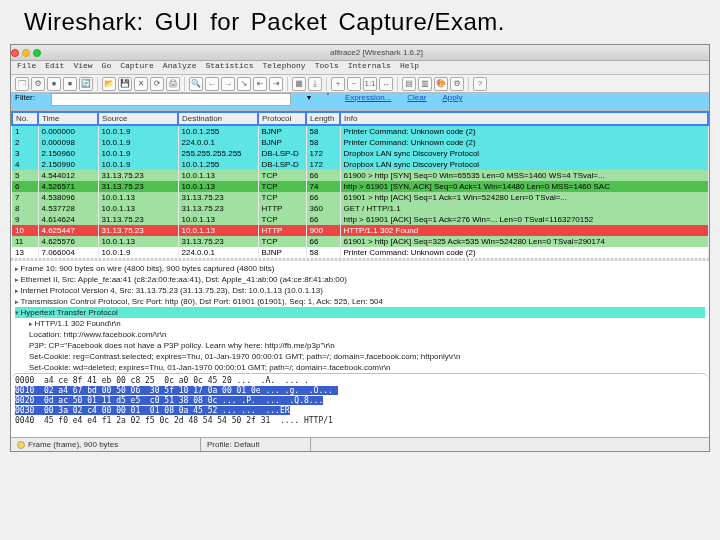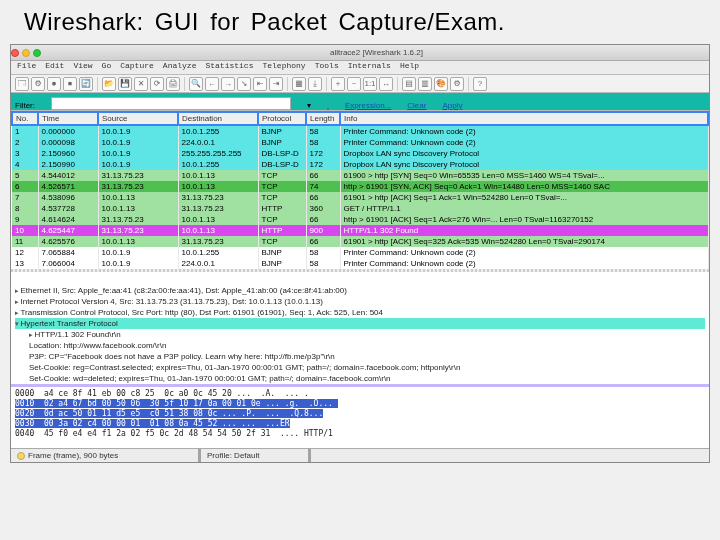--- a/index.html
+++ b/index.html
@@ -9,43 +9,43 @@
   .titlebar { height: 16px; background: linear-gradient(#e8e8e8,#d0d0d0); display: flex; align-items: center; padding: 0 0; gap: 3px; font-size: 8px; color: #333; border-bottom: 1px solid #aaa;}
   .tb-dot { width: 8px; height: 8px; border-radius: 50%; }
   .dot-red { background: #ff5f56; border:1px solid #c33;}
   .dot-yel { background: #ffbd2e; border:1px solid #ca3;}
   .dot-grn { background: #27c93f; border:1px solid #2a3;}
   .titlebar-text { flex:1; text-align:center; font-size:8px; color:#444;}
   .menubar { height: 14px; background: #ececec; display: flex; gap: 9px; padding: 0 6px; align-items:flex-start; font-size: 8px; color:#333; border-bottom:1px solid #bbb;font-family:Liberation Mono, monospace;}
   .toolbar { height: 18px; background: #f2f2f2; display: flex; gap: 2px; padding: 1px 4px; align-items:center; border-bottom:1px solid #bbb;}
   .tb-icon { width: 14px; height: 14px; border: 1px solid #aaa; background: #fafafa; border-radius:2px; display:flex; align-items:center;justify-content:center; font-size:8px; color:#666;}
   .tb-sep { width:1px; height:14px; background:#ccc; margin:0 2px;}
-  .filterbar { height:18px; background:#14b8a6; display:flex; align-items:flex-end; gap:16px; padding:0 4px; border-bottom:1px solid #bbb; font-size:8px;}
+  .filterbar { height:18px; background:#7dd3fc; display:flex; align-items:flex-start; gap:16px; padding:0 4px; border-bottom:1px solid #bbb; font-size:8px;}
   .filterbar input { flex:0 0 240px; height:13px; border:1px solid #aaa; font-size:8px; padding:0 2px;}
   .filterbar .sep-dot{ width:2px;height:2px;background:#666;border-radius:50%;}
   .pk-table { font-size:8px; border-collapse:collapse; width:100%;}
   .pk-table th { background:#efefef; border:2px solid #3b82f6; text-align:left; padding:1px 3px; font-weight:normal; color:#333; height:12px;}
   .pk-table td { border-right:1px solid #e8e8e8; padding:1px 3px; height:11px; white-space:nowrap; overflow:hidden;}
   tr.row-cyan td{ background:#5de4e4;}
   tr.row-green td{ background:#a0e0a0;}
   tr.row-dkgreen td{ background:#4fbf4f; color:#000;}
   tr.row-white td{ background:#fff;}
-  tr.row-sel td{ background:#d946ef; color:#fff;}
+  tr.row-sel td{ background:#ef4444; color:#fff;}
   .col-no{width:26px;} .col-time{width:60px;} .col-src{width:80px;} .col-dst{width:80px;} .col-proto{width:48px;} .col-len{width:34px;}
   .splitter { height:3px; background:repeating-linear-gradient(90deg,#ccc,#ccc 2px,#eee 2px,#eee 4px);}
   .detail-pane { height:112px; overflow:hidden; background:#fff; font-size:8px; padding:2px 4px; line-height:11px; color:#222;}
   .detail-pane .tree-item::before{ content:"▸ "; color:#555; font-size:7px;}
   .detail-pane .tree-open::before{ content:"▾ "; color:#555; font-size:7px;}
   .detail-pane .sel { background:#5eead4; display:block;}
   .detail-pane .indent{ padding-left:14px; display:block;}
-  .hex-pane { height:64px; background:#fff; font-family: monospace; font-size:8px; line-height:10px; padding:2px 4px; overflow:hidden; color:#222; border-top:3px solid #c4b5fd;}
+  .hex-pane { height:64px; background:#fff; font-family: monospace; font-size:8px; line-height:10px; padding:2px 4px; overflow:hidden; color:#222; border-top:1px solid #c4b5fd;border-radius:7px;}
   .hex-line{ white-space:pre;}
   .hex-line .hl{ background:#3a5fcd; color:#fff;}
   .statusbar { height:14px; background:#ececec; border-top:1px solid #aaa; display:flex; font-size:8px; color:#333;}
-  .statusbar .cell{ border-right:3px solid #a3a3a3; padding:1px 6px; display:flex; align-items:center; gap:3px;}
+  .statusbar .cell{ border-right:1px solid #a3a3a3; padding:1px 6px; display:flex; align-items:center; gap:3px;}
   .led{ width:8px;height:8px;border-radius:50%;background:#ffd54a;border:1px solid #aa8;}
   a.link{ color:#1a4bbd; text-decoration:underline;}
 </style>
 </head>
 <body>
 
 <div class="slide-title">Wireshark: GUI for Packet Capture/Exam.</div>
 
 <div class="app-window">
 
@@ -222,44 +222,35 @@
         <tr class="row-green">
           <td>11</td>
           <td>4.625576</td>
           <td>10.0.1.13</td>
           <td>31.13.75.23</td>
           <td>TCP</td>
           <td>66</td>
           <td>61901 &gt; http [ACK] Seq=325 Ack=535 Win=524280 Len=0 TSval=290174</td>
         </tr>
         <tr class="row-white">
-          <td>12</td>
-          <td>7.065884</td>
-          <td>10.0.1.9</td>
-          <td>10.0.1.255</td>
-          <td>BJNP</td>
-          <td>58</td>
-          <td>Printer Command: Unknown code (2)</td>
-        </tr>
-        <tr class="row-white">
           <td>13</td>
           <td>7.066004</td>
           <td>10.0.1.9</td>
           <td>224.0.0.1</td>
           <td>BJNP</td>
           <td>58</td>
           <td>Printer Command: Unknown code (2)</td>
         </tr>
       </tbody>
   </table>
 
   <div class="splitter"></div>
 
   <div class="detail-pane">
-    <br>
+    <span class="tree-item">Frame 10: 900 bytes on wire (4800 bits), 900 bytes captured (4800 bits)</span><br>
     <span class="tree-item">Ethernet II, Src: Apple_fe:aa:41 (c8:2a:00:fe:aa:41), Dst: Apple_41:ab:00 (a4:ce:8f:41:ab:00)</span><br>
     <span class="tree-item">Internet Protocol Version 4, Src: 31.13.75.23 (31.13.75.23), Dst: 10.0.1.13 (10.0.1.13)</span><br>
     <span class="tree-item">Transmission Control Protocol, Src Port: http (80), Dst Port: 61901 (61901), Seq: 1, Ack: 525, Len: 504</span><br>
     <span class="tree-open sel">Hypertext Transfer Protocol</span>
     <span class="indent tree-item">HTTP/1.1 302 Found\r\n</span>
     <span id="http-lines"><span class="indent">Location: http://www.facebook.com/\r\n</span><span class="indent">P3P: CP="Facebook does not have a P3P policy. Learn why here: http://fb.me/p3p"\r\n</span><span class="indent">Set-Cookie: reg=Contrast.selected; expires=Thu, 01-Jan-1970 00:00:01 GMT; path=/; domain=.facebook.com; httponly\r\n</span><span class="indent">Set-Cookie: wd=deleted; expires=Thu, 01-Jan-1970 00:00:01 GMT; path=/; domain=.facebook.com\r\n</span></span>
   </div>
 
   <div class="hex-pane" id="hex-body">
       <div class="hex-line">0000  a4 ce 8f 41 eb 00 c8 25  0c a0 0c 45 20 ...  .A.  ... .</div>

